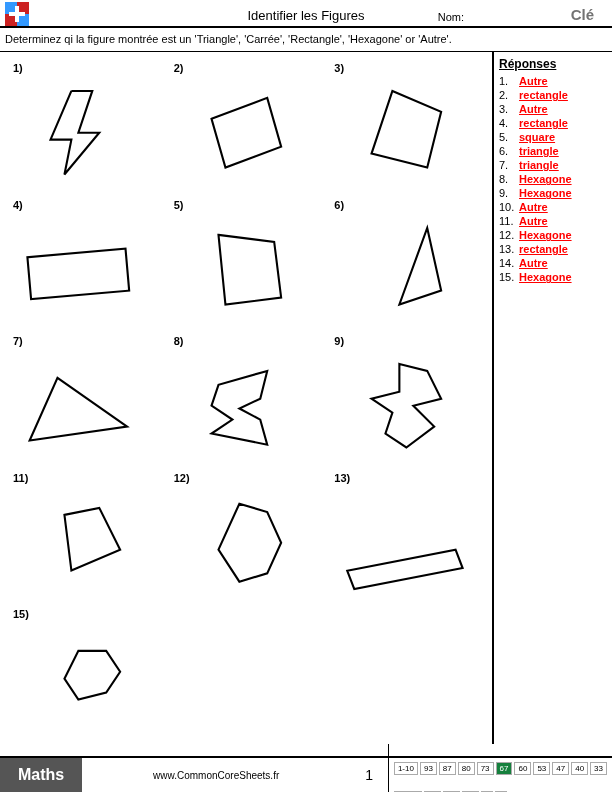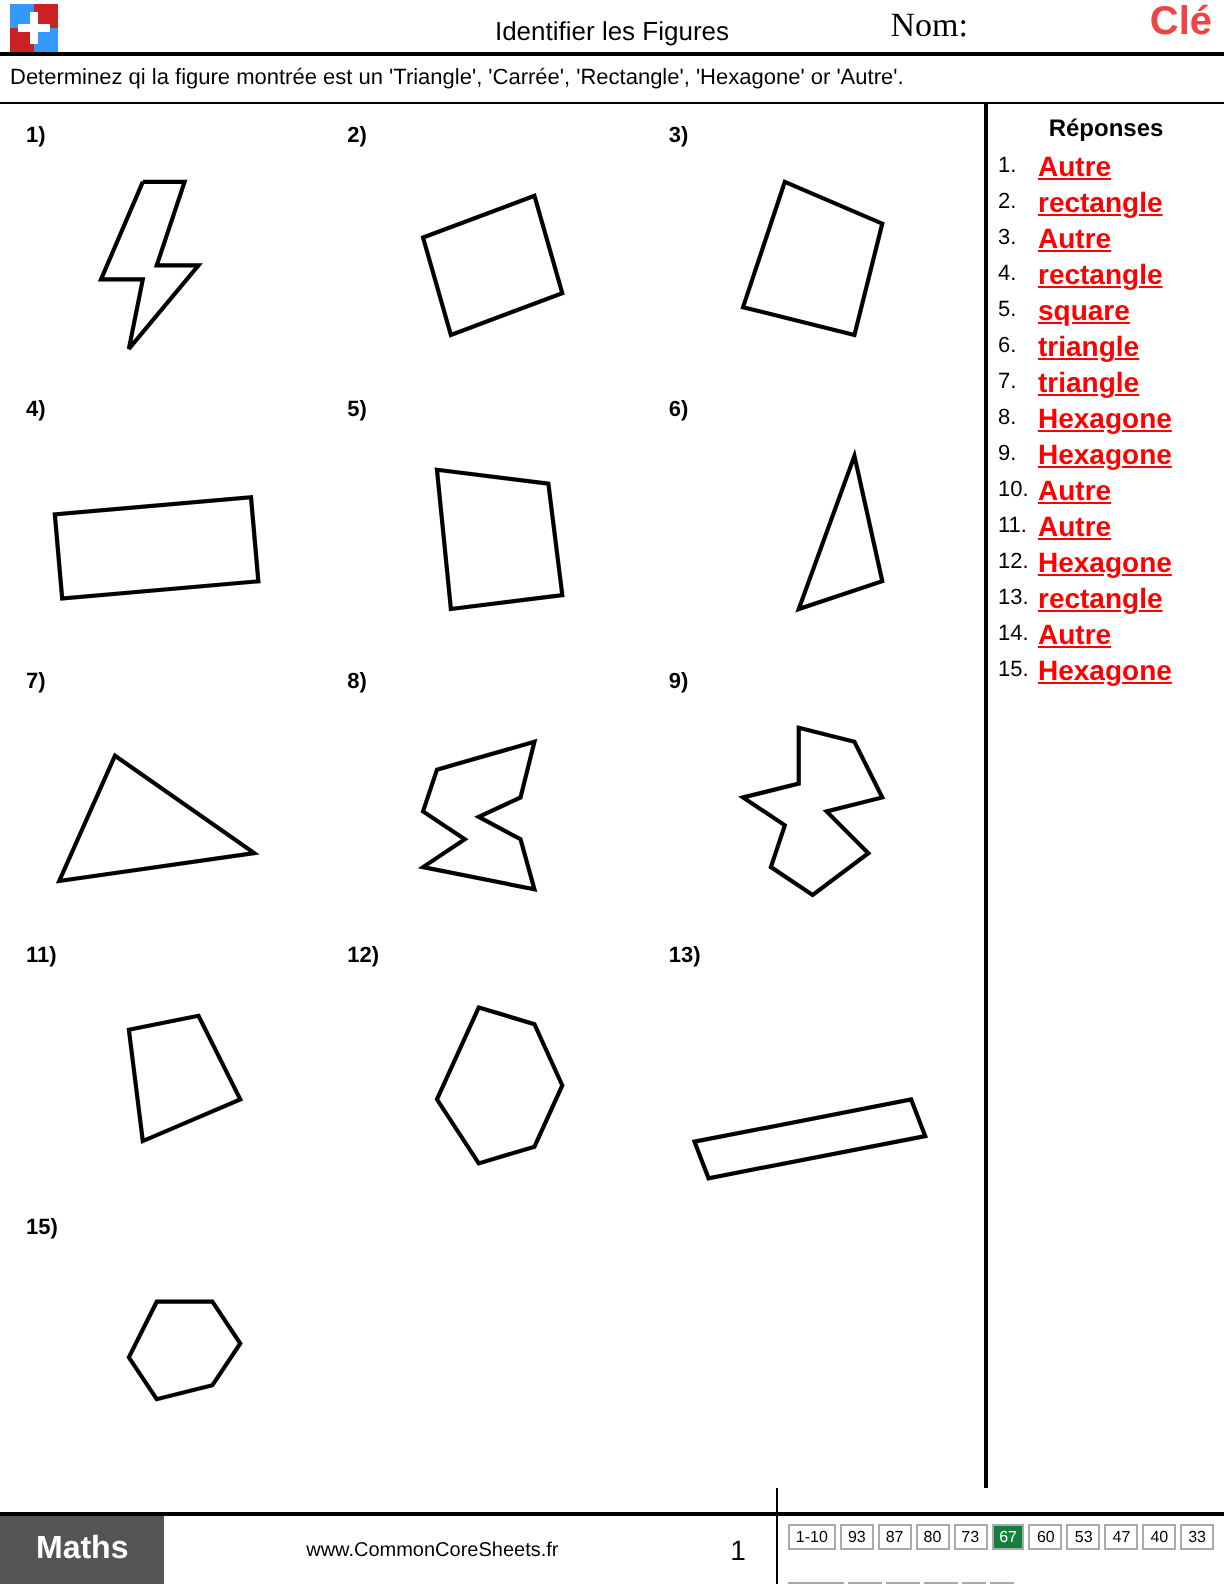--- a/index.html
+++ b/index.html
@@ -29,30 +29,29 @@
       top: 2px;
       width: 24px;
       height: 24px;
     }
     .header-title {
       font-size: 13px;
       font-weight: normal;
     }
     .header-nom {
       position: absolute;
-      right: 128px;
-      font-size: 17px;
-      font-family: Liberation Serif, serif;
+      right: 148px;
+      font-size: 11px;
     }
     .header-cle {
       position: absolute;
-      right: 6px;
-      font-size: 20px;
+      right: 18px;
+      font-size: 15px;
       font-weight: bold;
-      color: #ef4444;
+      color: #737373;
     }
 
     
     .instructions {
       padding: 4px 5px;
       font-size: 11px;
       border-bottom: 1px solid black;
       line-height: 1.4;
     }
 
@@ -72,38 +71,39 @@
 
     
     .answers-column {
       width: 120px;
       border-left: 2px solid black;
       padding: 5px 5px;
     }
     .answers-title {
       font-size: 12px;
       font-weight: bold;
-      text-align: center;
+      text-decoration: underline;
+      text-align: left;
       margin-bottom: 4px;
     }
     .answer-item {
       display: flex;
       align-items: center;
       margin-bottom: 2px;
       font-size: 11px;
     }
     .answer-num {
       min-width: 20px;
       font-weight: normal;
     }
     .answer-text {
       color: red;
       font-weight: bold;
       text-decoration: underline;
-      font-size: 14px;
+      font-size: 11px;
     }
 
     
     .figures-grid {
       display: grid;
       grid-template-columns: 1fr 1fr 1fr;
       grid-template-rows: repeat(5, 1fr);
       width: 100%;
       height: 100%;
     }

